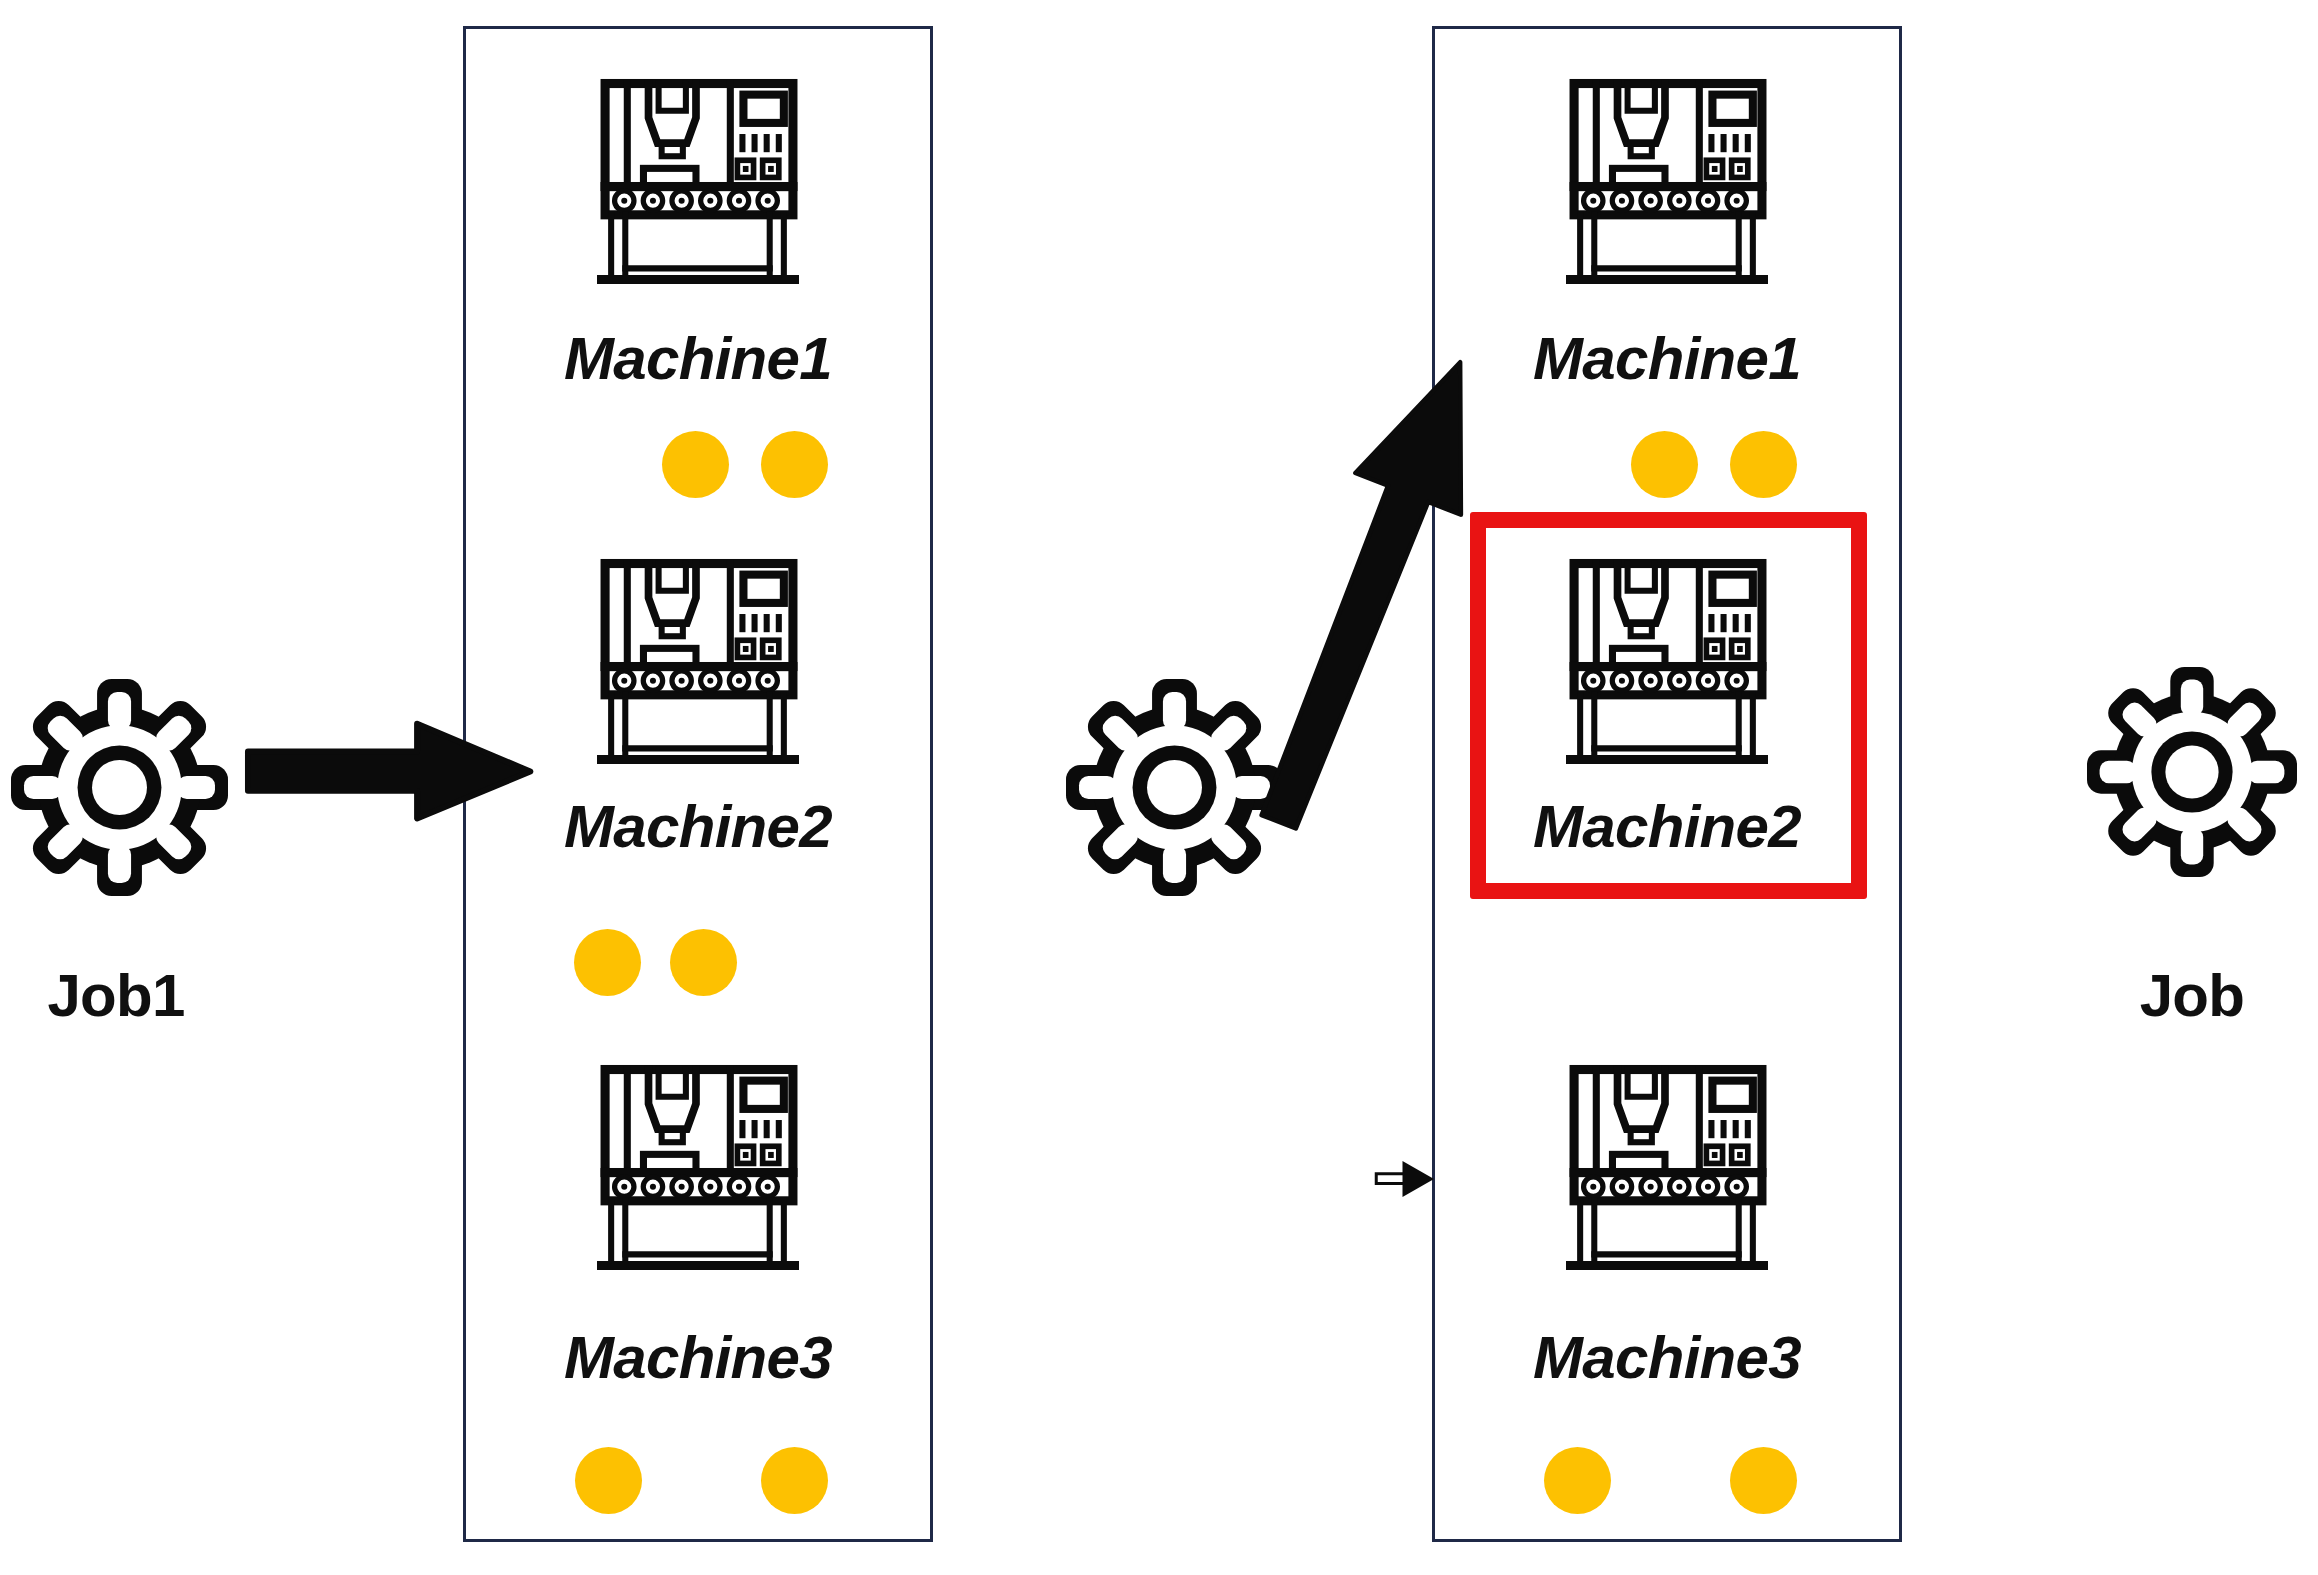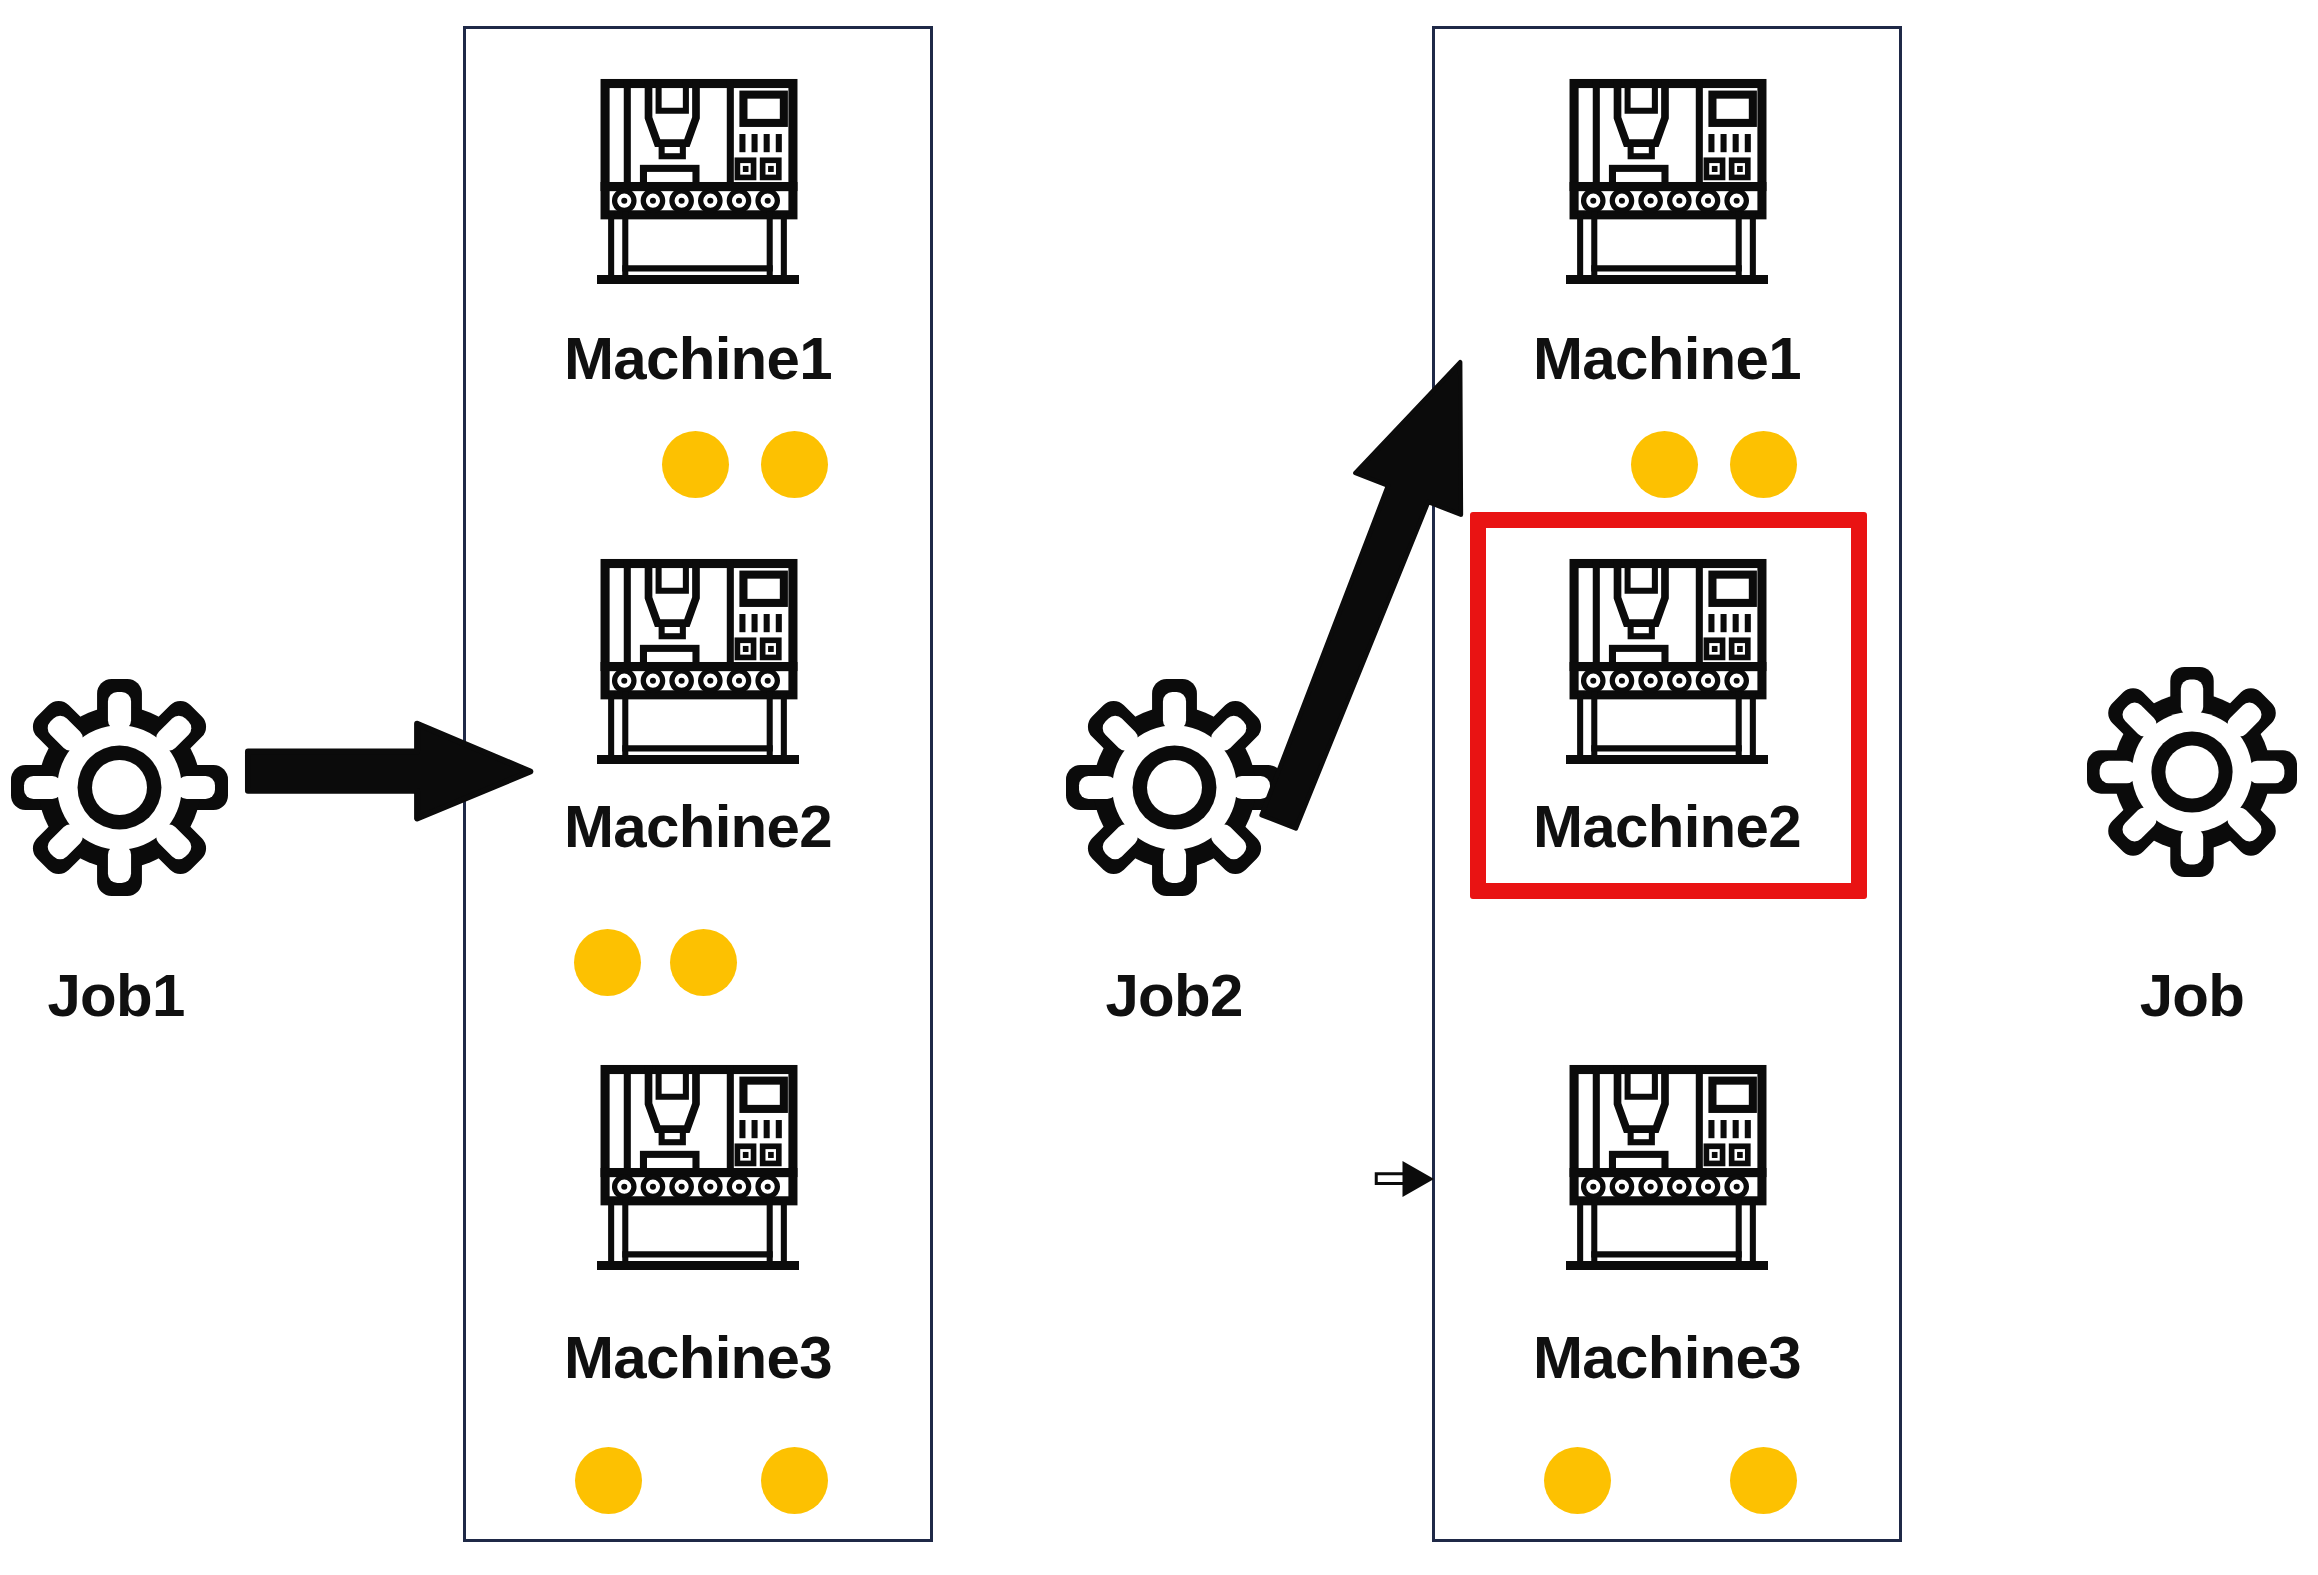--- a/index.html
+++ b/index.html
@@ -8,21 +8,21 @@
     --token-fill:#fdc101;
     --ink:#0b0b0b;
   }
   html,body{margin:0;padding:0;background:#fff;}
   #canvas{
     position:relative;width:2319px;height:1575px;background:#fff;overflow:hidden;
     font-family:"Liberation Sans","DejaVu Sans",sans-serif;color:var(--ink);
   }
   .machine-box{
     position:absolute;top:26px;width:470px;height:1516px;
-    border:3px solid var(--box-border);background:#fff;box-sizing:border-box;
+    border:3px solid var(--box-border);background:#fff;box-sizing:border-box;font-style:italic;
   }
   #box1{left:463px;}
   #box2{left:1432px;}
   .cell{position:absolute;left:0;top:0;width:100%;height:0;}
   .micon{position:absolute;left:131px;width:202px;height:211px;color:var(--ink);}
   .row1 .micon{top:48px}
   .row2 .micon{top:528px}
   .row3 .micon{top:1034px}
   .mlabel{
     position:absolute;left:0;right:0;text-align:center;
@@ -209,21 +209,20 @@
   <div class="highlight"></div>
 
   <svg class="gear" id="gear1" viewBox="0 0 292 292" width="217" height="217">
       <use href="#sym-gear"></use>
     </svg>
   <div class="jlabel" id="jlabel1">Job1</div>
 
   <svg class="gear" id="gear2" viewBox="0 0 292 292" width="217" height="217">
       <use href="#sym-gear"></use>
     </svg>
-  <div class="jlabel" id="jlabel2">Job2</div>
 
   <svg class="gear" id="gear3" viewBox="0 0 282 282" width="210" height="210">
       <use href="#sym-gear"></use>
     </svg>
   <div class="jlabel" id="jlabel3">Job</div>
 
   <svg class="arrow-svg" id="arrow1" viewBox="0 0 400 150">
     <polygon points="8,50 235,50 235,13 387,77 235,140 235,103 8,103" fill="#0b0b0b" stroke="#0b0b0b" stroke-width="8" stroke-linejoin="round"></polygon>
   </svg>
 

